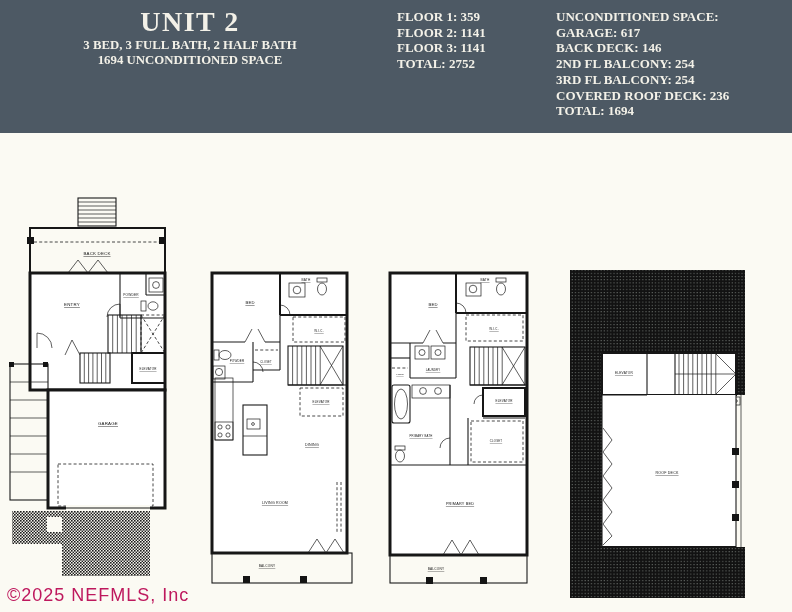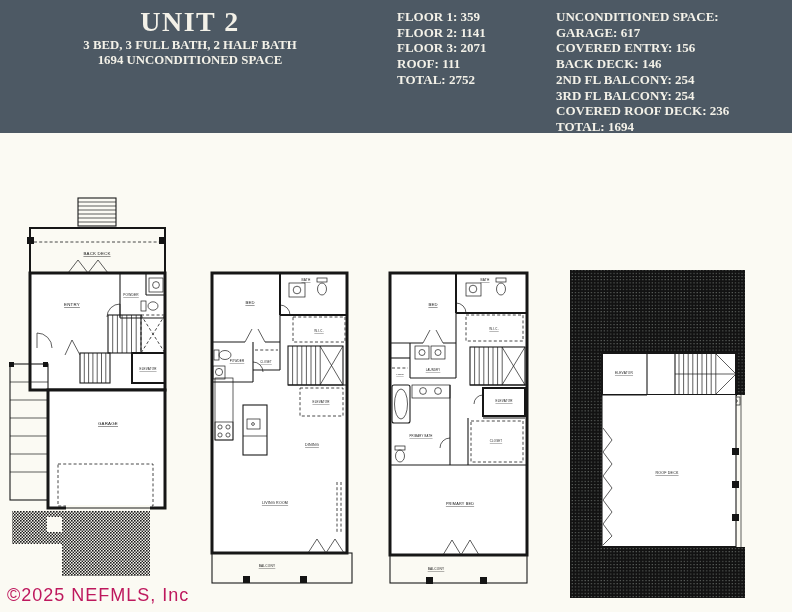--- a/index.html
+++ b/index.html
@@ -50,29 +50,27 @@
       <div class="title">UNIT 2</div>
       <div class="subtitle">
         <div>3 BED, 3 FULL BATH, 2 HALF BATH</div>
         <div>1694 UNCONDITIONED SPACE</div>
       </div>
     </div>
 
     <div class="list-block cond hdr-text">
       <div>FLOOR 1: 359</div>
       <div>FLOOR 2: 1141</div>
-      <div>FLOOR 3: 2071</div>
-      <div>ROOF: 111</div>
+      <div>FLOOR 3: 1141</div>
       <div>TOTAL: 2752</div>
     </div>
 
     <div class="list-block uncond hdr-text">
       <div>UNCONDITIONED SPACE:</div>
       <div>GARAGE: 617</div>
-      <div>COVERED ENTRY: 156</div>
       <div>BACK DECK: 146</div>
       <div>2ND FL BALCONY: 254</div>
       <div>3RD FL BALCONY: 254</div>
       <div>COVERED ROOF DECK: 236</div>
       <div>TOTAL: 1694</div>
     </div>
   </div>
 
   <svg style="left:8px;top:196px" width="180" height="384" viewBox="0 0 180 384">
 

